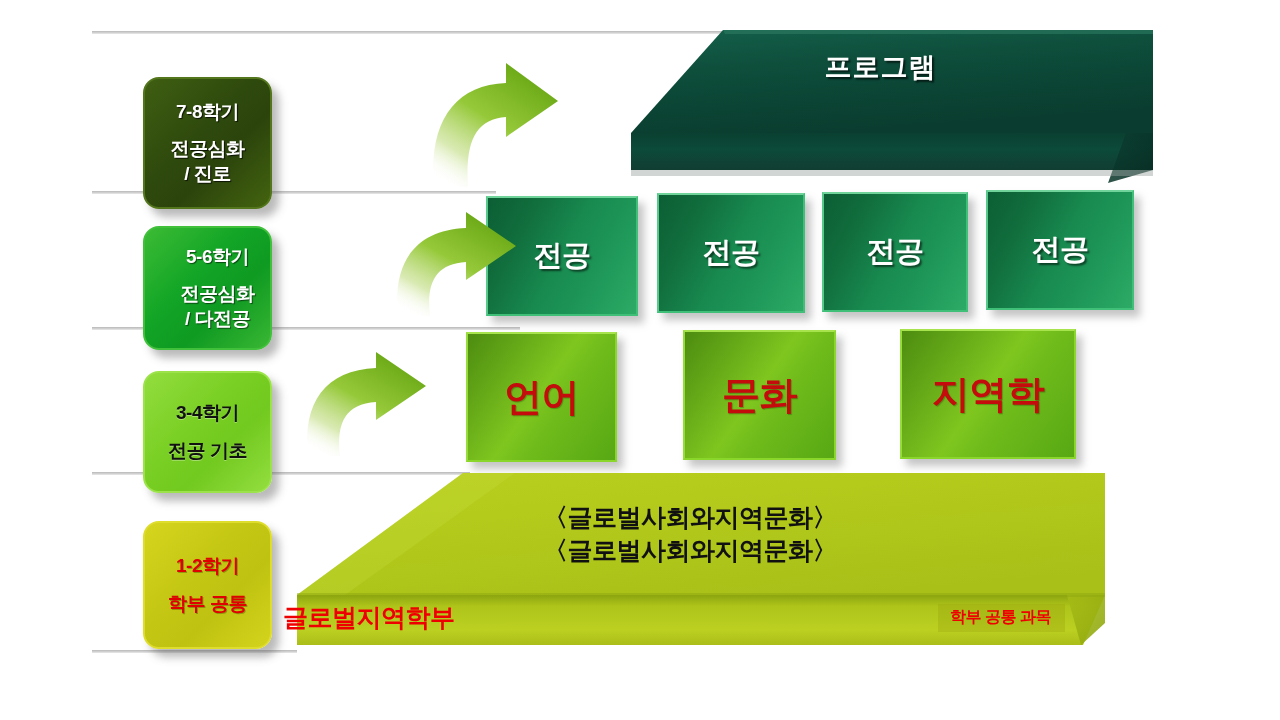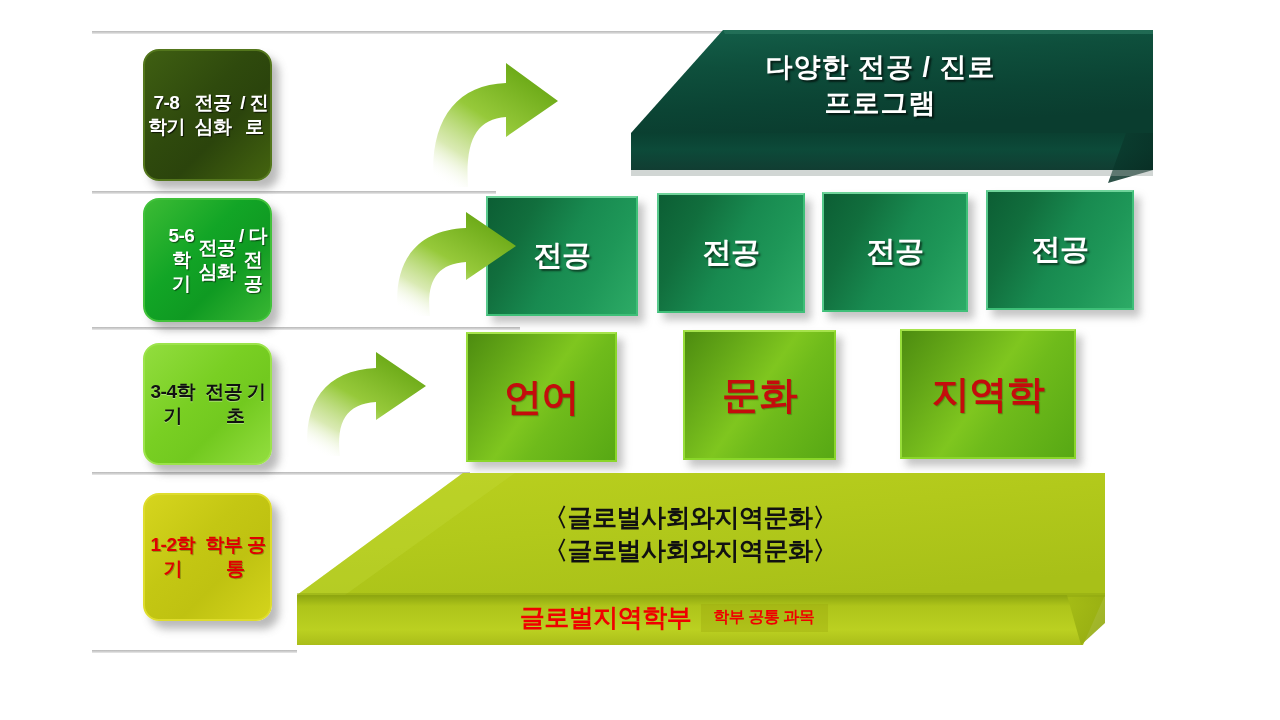--- a/index.html
+++ b/index.html
@@ -23,27 +23,28 @@
     position: absolute;
     height: 3px;
     background: linear-gradient(to bottom, #b8b8b8 0%, #cfcfcf 50%, #eaeaea 100%);
   }
 
   
   .chip {
     position: absolute;
     border-radius: 16px;
     display: flex;
-    flex-direction: row;
+    flex-direction: column;
     align-items: center;
     justify-content: center;
     box-sizing: border-box;
     box-shadow: 7px 8px 9px rgba(90,90,90,0.42);
-    text-align: center;
+    text-align: right;
     line-height: 1.28;
+    margin-top: 28px;
   }
   .chip .chip-term {
     font-weight: bold;
     letter-spacing: -0.5px;
   }
   .chip .chip-desc {
     font-weight: bold;
     letter-spacing: -0.5px;
   }
   .chip .spacer { height: 13px; }
@@ -210,21 +211,20 @@
 
       <polygon points="23,103 545,103 545,140 23,140" fill="url(#bannerFront)"></polygon>
 
       <polygon points="518,103 545,103 545,140 500,153" fill="url(#bannerSide)" opacity="0.85"></polygon>
 
       <polygon points="115,0 545,0 545,4 117,4" fill="#2f7d64" opacity="0.55"></polygon>
 
       <polygon points="23,140 545,140 545,146 23,146" fill="#9aa39f" opacity="0.45"></polygon>
     </svg>
     <div class="slab-label banner-text" style="top:20px;">
-      <div>다양한  전공  /  진로</div>
       <div>프로그램</div>
     </div>
   </div>
 
   <div class="tile tile-major" style="left:486px; top:196px; width:152px; height:120px;">
     <span class="tile-label">전공</span>
   </div>
   <div class="tile tile-major" style="left:657px; top:193px; width:148px; height:120px;">
     <span class="tile-label">전공</span>
   </div>
@@ -274,21 +274,21 @@
       <polygon points="188,0 240,0 70,122 22,122" fill="#c3d93a" opacity="0.35"></polygon>
 
       <polygon points="22,120 830,120 830,124 22,124" fill="#8fa80f" opacity="0.5"></polygon>
     </svg>
 
     <div class="slab-label platform-course" style="top:28px;">
       <div>〈글로벌사회와지역문화〉</div>
       <div>〈글로벌사회와지역문화〉</div>
     </div>
 
-    <div class="platform-footer" style="left:0; top:126px; width:790px;">
+    <div class="platform-footer" style="left:0; top:126px; width:790px;justify-content:space-between;">
       <span class="platform-dept">글로벌지역학부</span>
       <span class="platform-common">학부 공통 과목</span>
     </div>
   </div>
 
   <div class="arrow" style="left:410px; top:55px; width:165px; height:140px;">
     <svg width="165" height="140" viewBox="0 0 165 140">
       <defs>
         <linearGradient id="arrowGrad1" x1="0.15" y1="1" x2="0.8" y2="0">
           <stop offset="0%" stop-color="#ffffff" stop-opacity="0.05"></stop>

